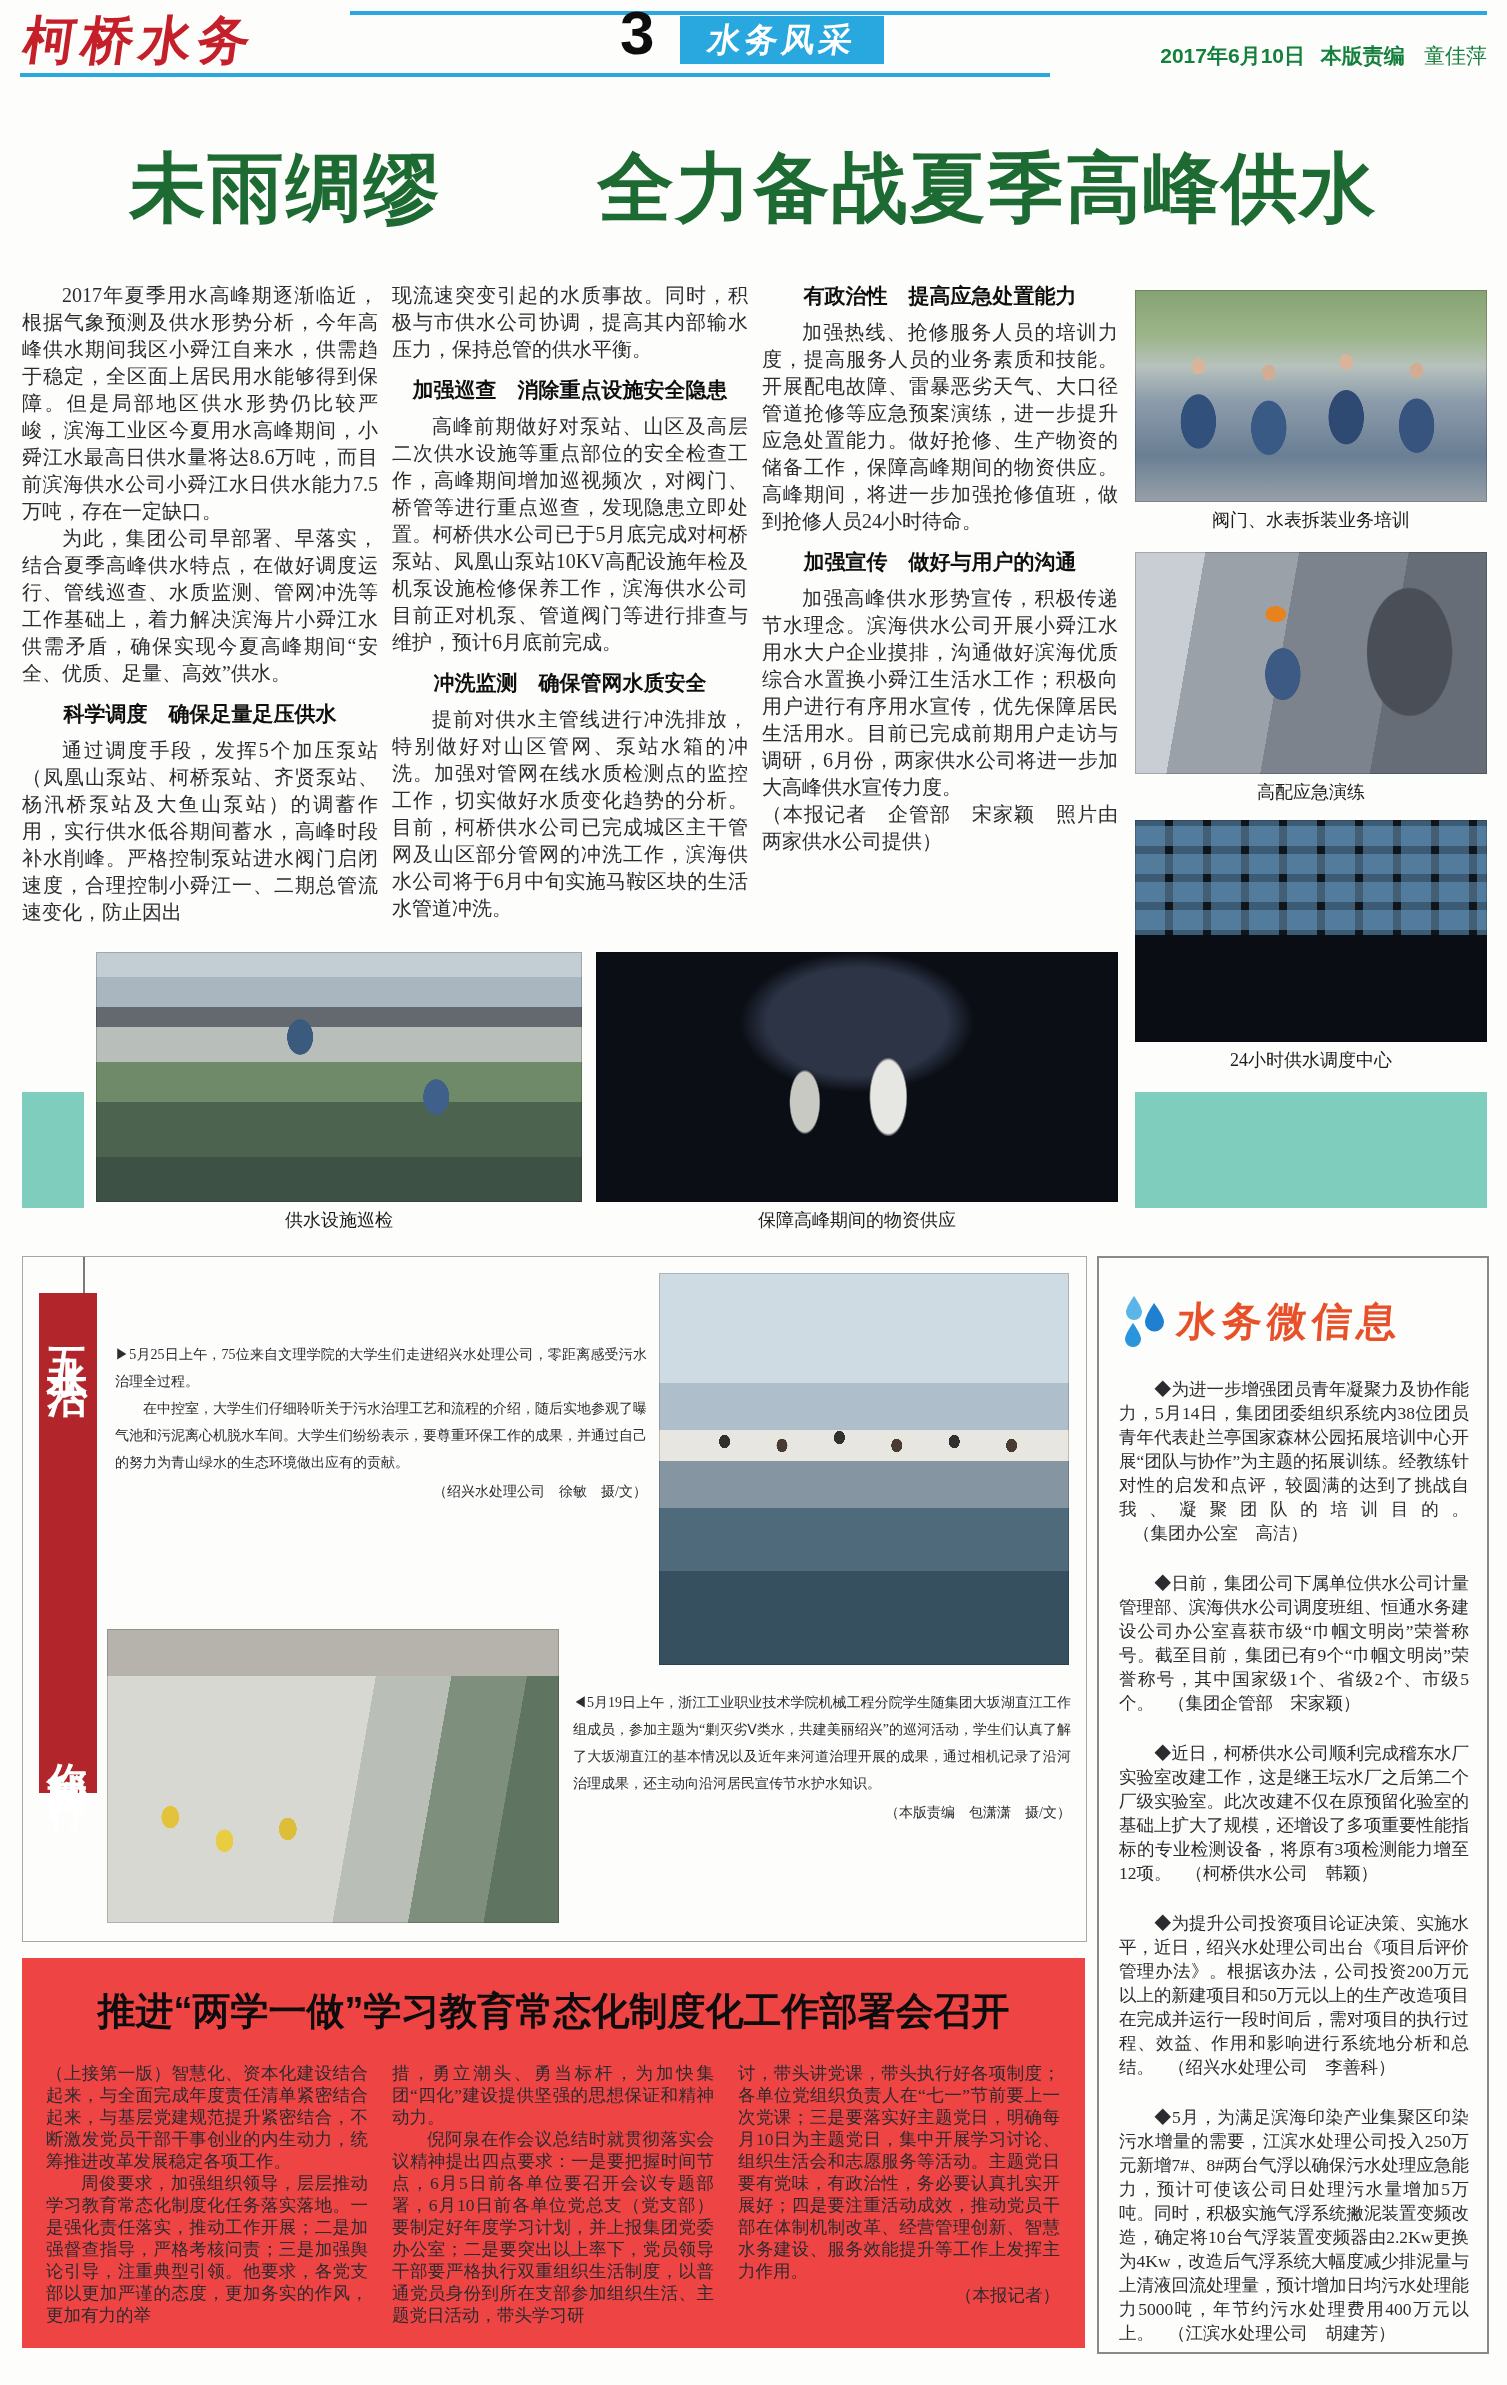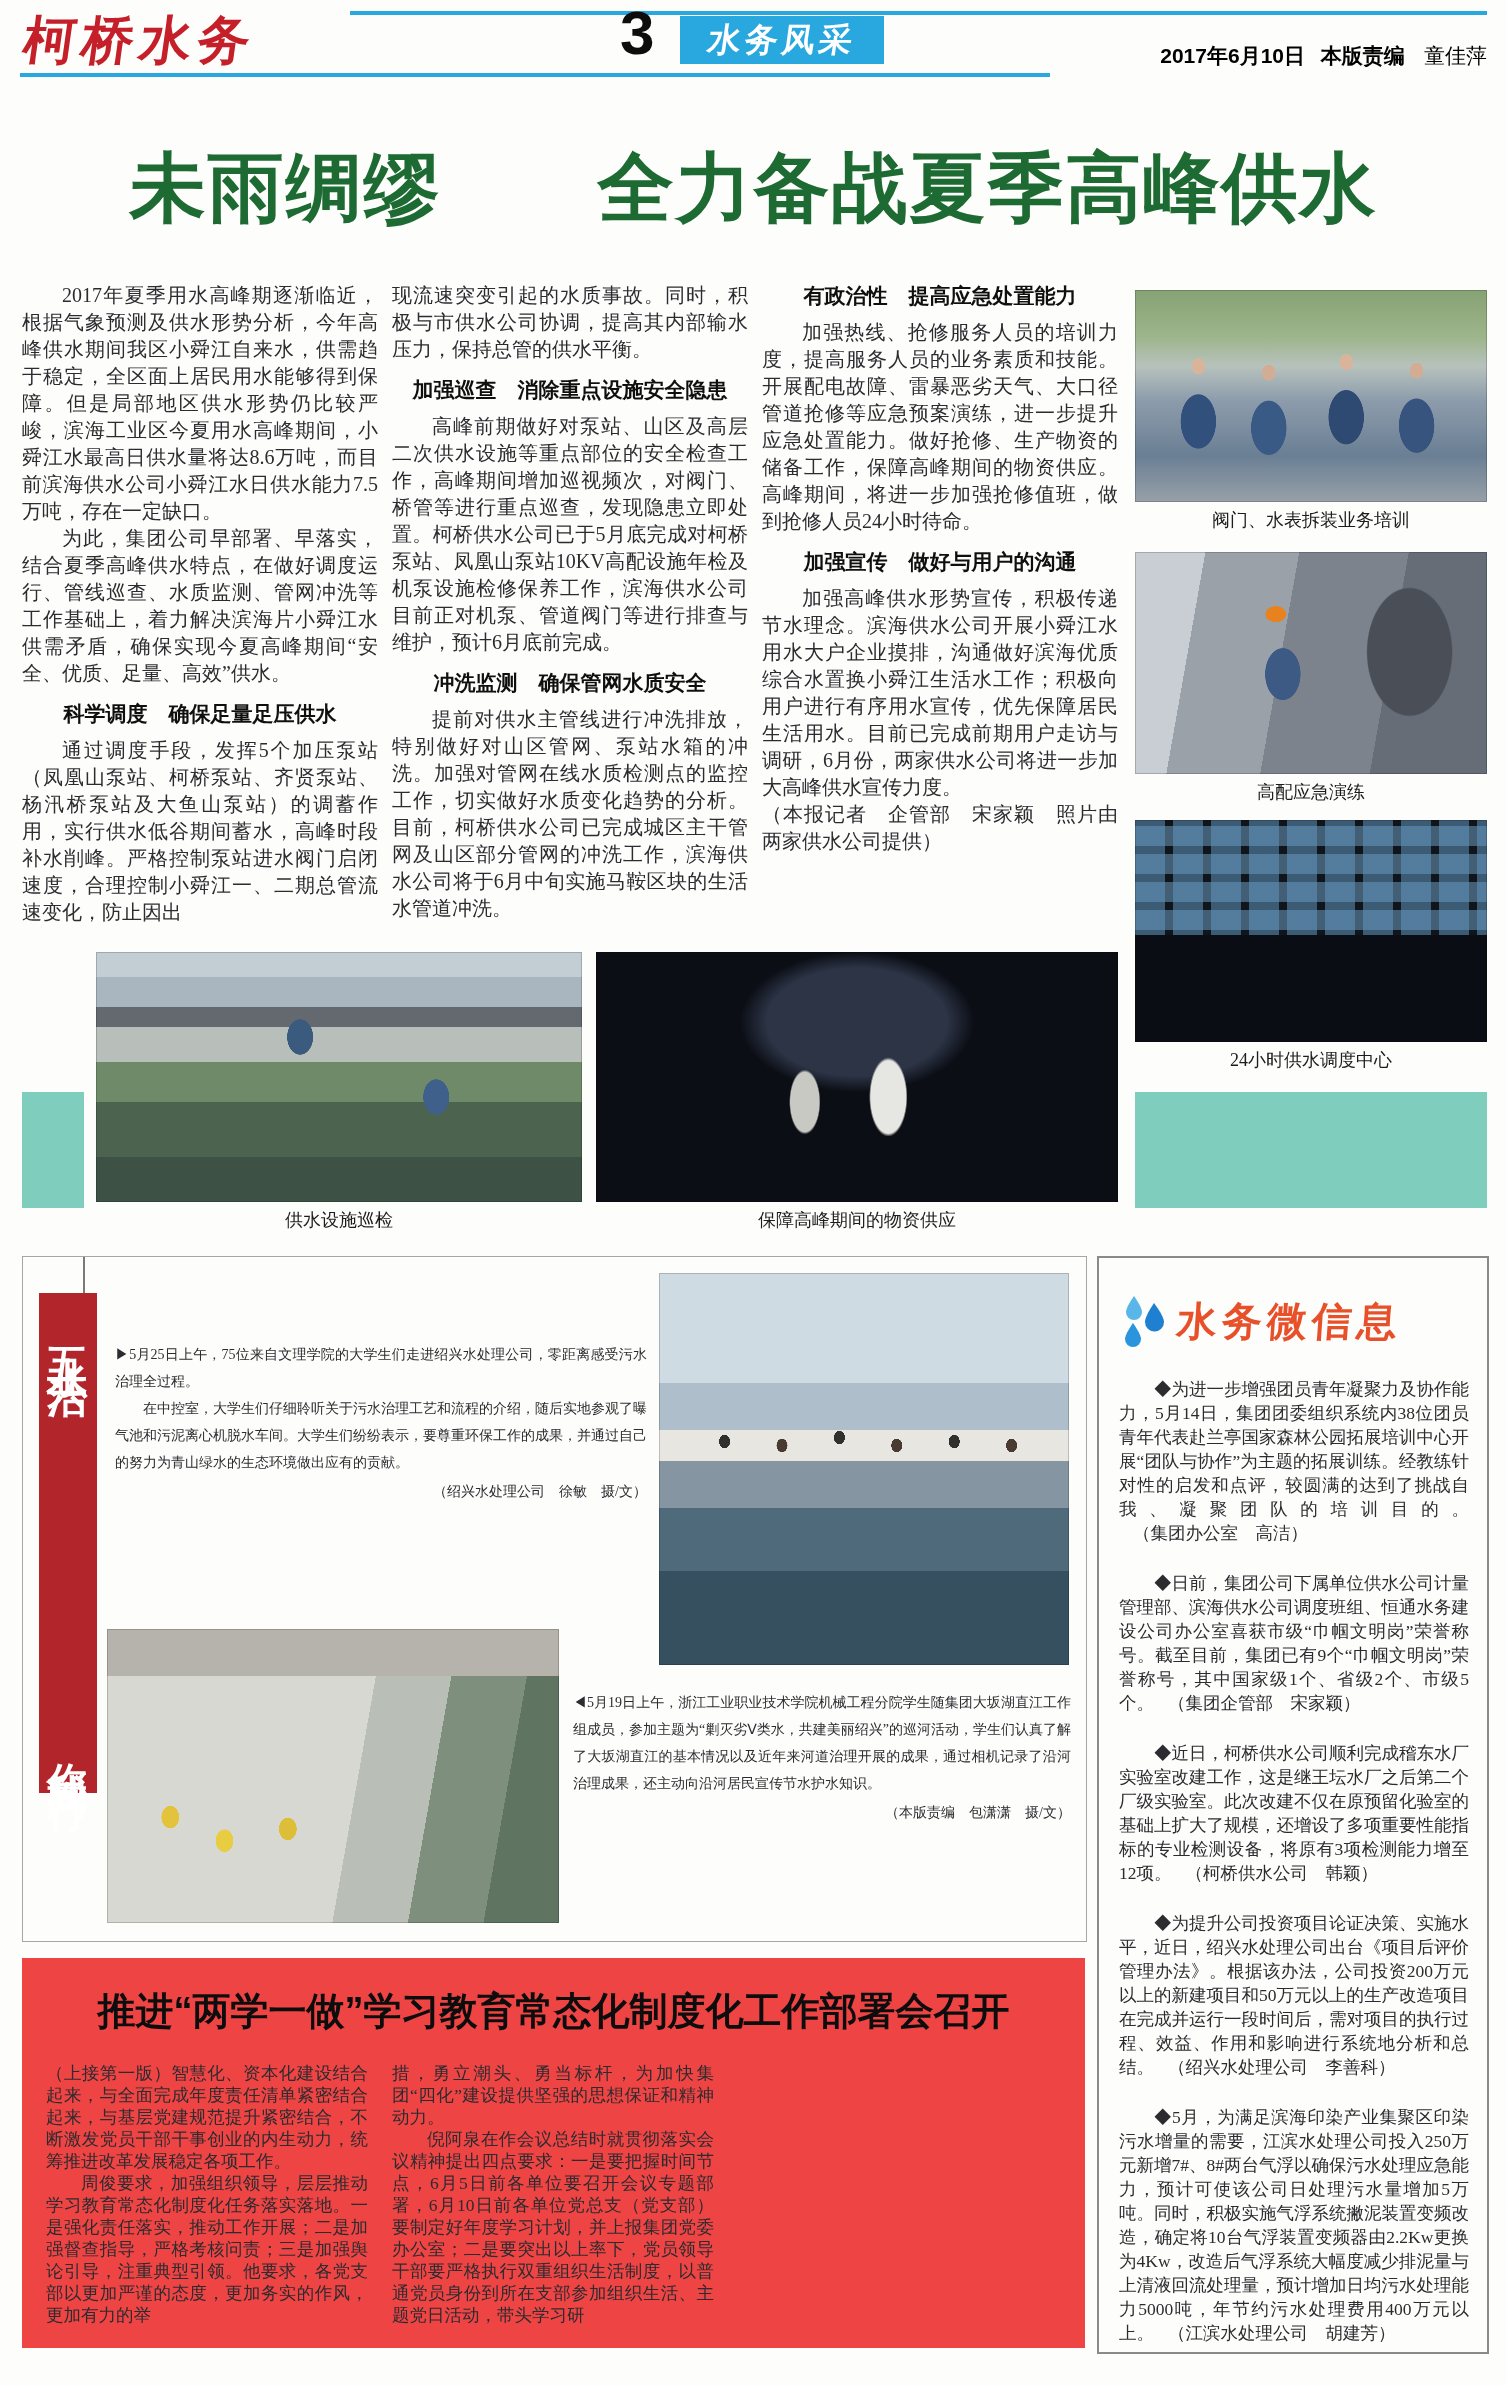--- a/index.html
+++ b/index.html
@@ -11,21 +11,21 @@
   .masthead{left:24px;top:6px;font-size:52px;font-weight:bold;color:#c5202a;
             font-family:"Liberation Serif",serif;transform:skewX(-8deg);letter-spacing:6px;}
   .rule{background:#29a8df;}
   .rule-top{left:350px;top:11px;width:1137px;height:4px;}
   .rule-bottom{left:20px;top:73px;width:1030px;height:4px;}
   .pagenum{left:620px;top:2px;font-size:62px;font-weight:900;color:#0d0d0d;
            font-family:"Liberation Sans",sans-serif;line-height:1;}
   .badge{left:680px;top:16px;width:204px;height:48px;background:#29a8df;color:#fff;
          display:flex;align-items:center;justify-content:center;font-size:33px;font-weight:bold;}
   .badge span{transform:skewX(-8deg);letter-spacing:4px;}
-  .dateline{left:1000px;top:42px;width:487px;text-align:right;font-size:21px;color:#000000;}
+  .dateline{left:1000px;top:42px;width:487px;text-align:right;font-size:21px;color:#15803d;}
   .dateline b{font-family:"Liberation Sans",sans-serif;}
   .dateline .editor-name{font-weight:normal;margin-left:14px;}
 
   
   .lead-headline{left:0;top:146px;width:1507px;text-align:center;font-size:76px;font-weight:700;
                  color:#1d6a32;font-family:"Liberation Sans",sans-serif;line-height:1.1;letter-spacing:2px;}
 
   
   .col{font-size:20px;line-height:27px;text-align:justify;color:#2b2b30;}
   .col p{margin:0;text-indent:2em;}
@@ -224,15 +224,19 @@
   <div class="abs meeting">
     <div class="meeting-headline">推进“两学一做”学习教育常态化制度化工作部署会召开</div>
     <div class="m-col m-col1">
       <p class="noindent">（上接第一版）智慧化、资本化建设结合起来，与全面完成年度责任清单紧密结合起来，与基层党建规范提升紧密结合，不断激发党员干部干事创业的内生动力，统筹推进改革发展稳定各项工作。</p>
       <p>周俊要求，加强组织领导，层层推动学习教育常态化制度化任务落实落地。一是强化责任落实，推动工作开展；二是加强督查指导，严格考核问责；三是加强舆论引导，注重典型引领。他要求，各党支部以更加严谨的态度，更加务实的作风，更加有力的举</p>
     </div>
     <div class="m-col m-col2">
       <p class="noindent">措，勇立潮头、勇当标杆，为加快集团“四化”建设提供坚强的思想保证和精神动力。</p>
       <p>倪阿泉在作会议总结时就贯彻落实会议精神提出四点要求：一是要把握时间节点，6月5日前各单位要召开会议专题部署，6月10日前各单位党总支（党支部）要制定好年度学习计划，并上报集团党委办公室；二是要突出以上率下，党员领导干部要严格执行双重组织生活制度，以普通党员身份到所在支部参加组织生活、主题党日活动，带头学习研</p>
     </div>
+    <div class="m-col m-col3">
+      <p class="noindent">讨，带头讲党课，带头执行好各项制度；各单位党组织负责人在“七一”节前要上一次党课；三是要落实好主题党日，明确每月10日为主题党日，集中开展学习讨论、组织生活会和志愿服务等活动。主题党日要有党味，有政治性，务必要认真扎实开展好；四是要注重活动成效，推动党员干部在体制机制改革、经营管理创新、智慧水务建设、服务效能提升等工作上发挥主力作用。</p>
+      <div class="m-byline">（本报记者）</div>
+    </div>
   </div>
 
 </div>
 
 </body></html>

